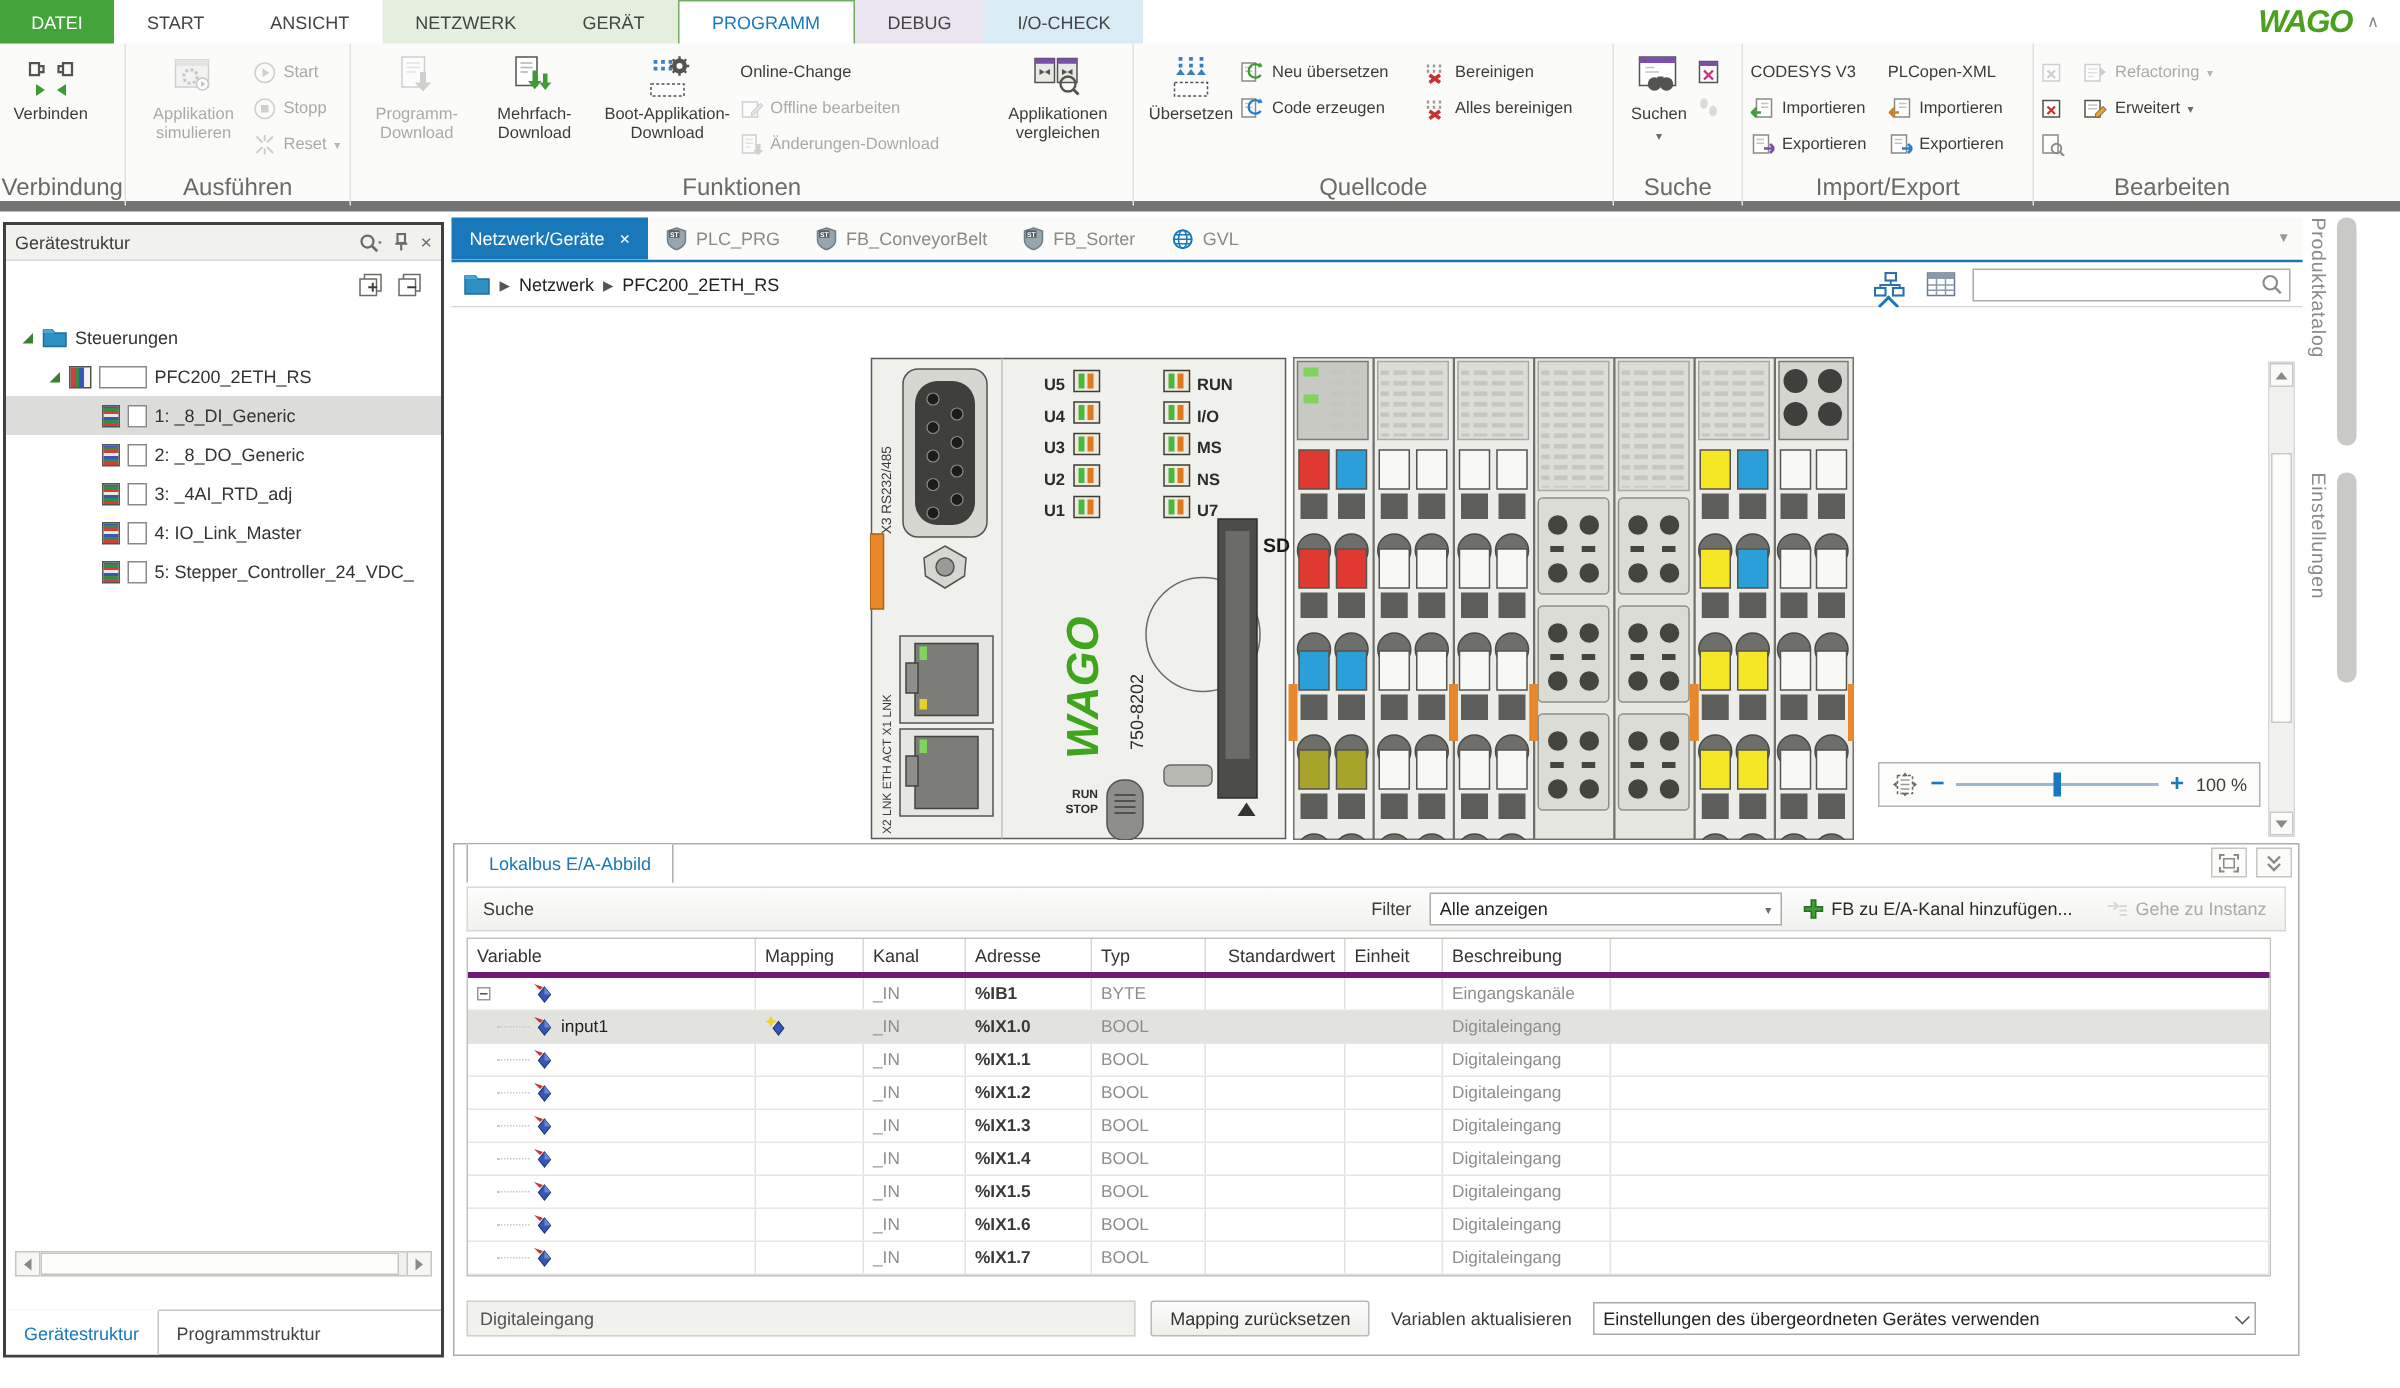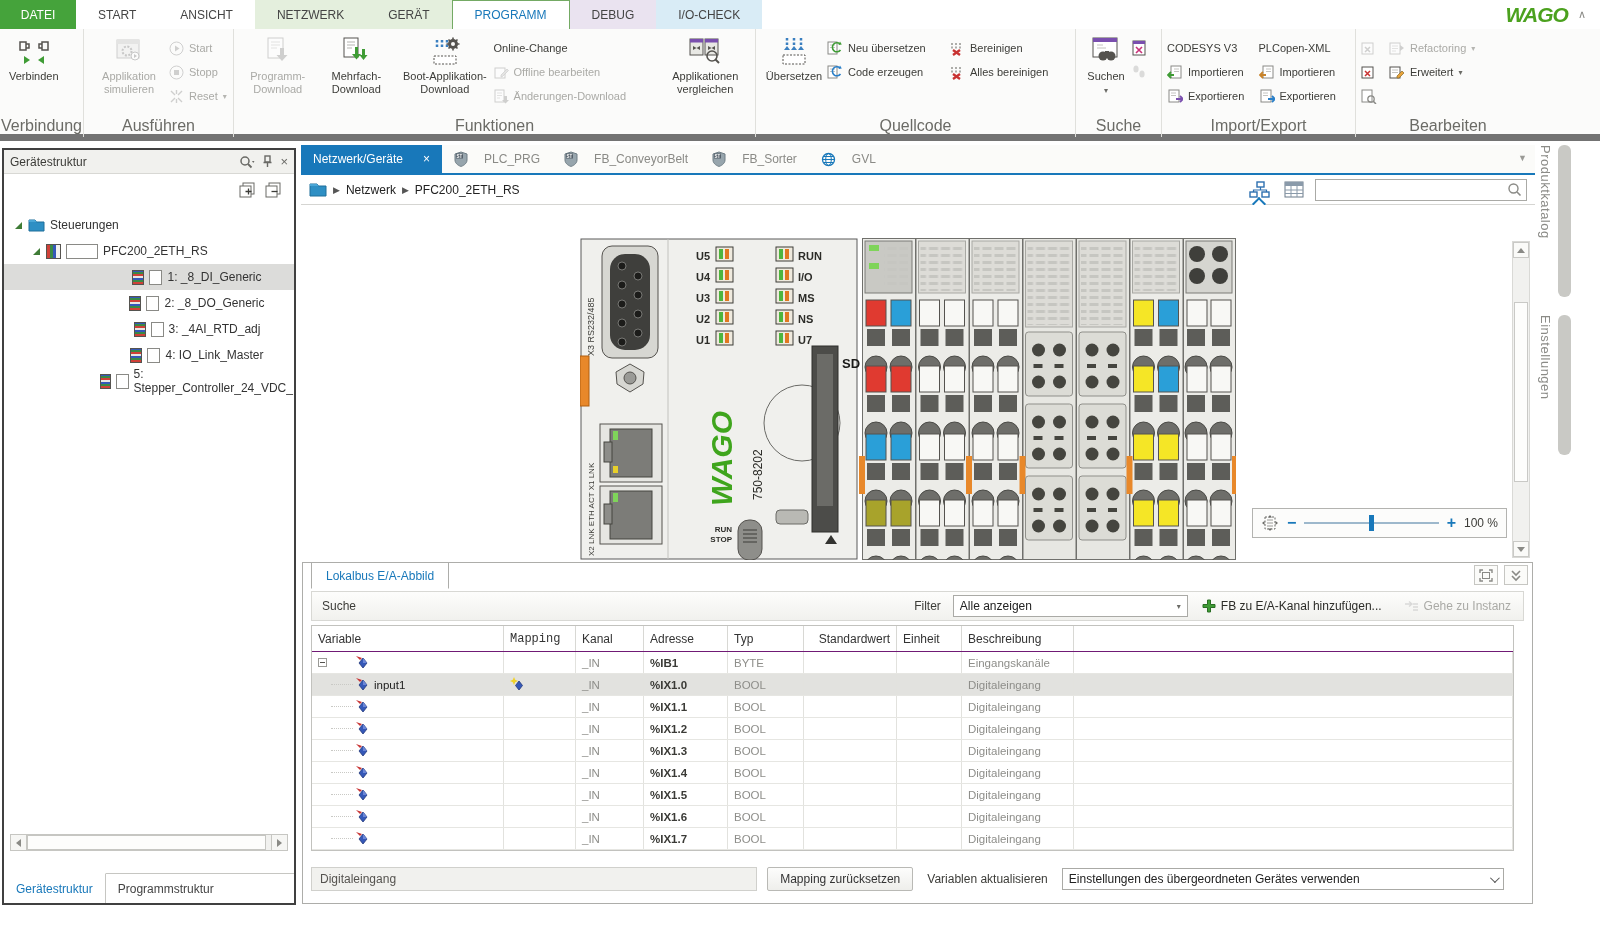--- a/index.html
+++ b/index.html
@@ -33,38 +33,38 @@
 
   
   .sidebar { position:absolute; left:2px; top:148px; width:294px; height:757px; border:2px solid #404040; background:#fff; }
   .sb-head { height:24px; background:#f1f1ee; border-bottom:1px solid #d8d8d4; display:flex; align-items:center; padding:0 6px; }
   .sb-head .ttl { flex:1; color:#3c3c38; font-size:12px; }
   .sb-head .hic { display:flex; align-items:center; gap:7px; color:#6a6a66; }
   .sb-tools { height:30px; display:flex; justify-content:flex-end; align-items:center; gap:8px; padding:0 12px; }
   .tree { padding-top:8px; }
   .trow { height:26px; display:flex; align-items:center; gap:5px; font-size:12px; color:#333; cursor:pointer; }
   .trow.sel { background:#dcdcda; }
-  .ind1 { padding-left:10px; } .ind2 { padding-left:28px; } .ind3 { padding-left:96px;justify-content:center; }
+  .ind1 { padding-left:10px; } .ind2 { padding-left:28px; } .ind3 { padding-left:64px; }
   .boxic { width:13px; height:15px; border:1px solid #8a8a86; background:#fff; display:inline-block; }
   .modic { width:12px; height:15px; border:1px solid #55534f; display:inline-block;
     background:repeating-linear-gradient(0deg,#d04038 0 2px,#3a8a46 2px 4px,#3558b8 4px 6px,#e8e8e4 6px 8px); }
   .devic { width:15px; height:15px; border:1px solid #55534f; display:inline-block;
     background:linear-gradient(90deg,#d04038 0 3px,#3a8a46 3px 6px,#3558b8 6px 9px,#f2f2ee 9px); }
   .sb-hscroll { position:absolute; left:6px; right:6px; bottom:52px; height:17px; display:flex; align-items:center; }
   .sb-hscroll .btn { width:17px; height:17px; border:1px solid #c6c6c2; background:#f6f6f4; display:flex; align-items:center; justify-content:center; }
   .sb-hscroll .track { flex:1; height:17px; background:#f1f1ef; border:1px solid #c6c6c2; border-left:none; border-right:none; }
   .sb-hscroll .thumb { height:15px; margin:0; background:#fdfdfc; border:1px solid #c6c6c2; width:98%; }
   .sb-tabs { position:absolute; left:0; right:0; bottom:0; height:30px; display:flex; border-top:1px solid #c6c6c2; }
   .sb-tab { padding:0 12px; display:flex; align-items:center; font-size:12px; color:#444; cursor:pointer; }
   .sb-tab.on { color:#1878ba; border-right:1px solid #c6c6c2; background:#fff; margin-top:-1px; border-top:1px solid #fff; }
 
   
   .main { position:absolute; left:301px; top:145px; width:1234px; height:760px; }
   .etabs { height:28px; display:flex; align-items:flex-end; background:#fbfbf9; position:relative; }
-  .etab { display:flex; align-items:center; gap:16px; padding:0 12px; height:28px; color:#8a8a86; font-size:12px; cursor:pointer;margin-top:40px; }
+  .etab { display:flex; align-items:center; gap:6px; padding:0 12px; height:28px; color:#8a8a86; font-size:12px; cursor:pointer;margin-top:40px; }
   .etab.on { background:#1878ba; color:#fff; }
   .etab .x { font-size:12px; margin-left:4px; cursor:pointer; }
   .etab-overflow { position:absolute; right:8px; top:8px; color:#9a9a96; font-size:9px; cursor:pointer; }
   .blueline { height:2px; background:#1878ba; }
   .crumbbar { height:30px; border-bottom:1px solid #d5d5d2; display:flex; align-items:center; padding:0 8px; gap:6px; background:#fff; }
   .crumb { font-size:12px; color:#222; cursor:pointer; }
   .csep { color:#555; font-size:9px; }
   .crumb-right { margin-left:auto; display:flex; align-items:center; gap:8px; }
   .viewic { position:relative; width:26px; height:24px; display:flex; align-items:center; justify-content:center; cursor:pointer; }
   .viewic.sel::after { content:""; position:absolute; bottom:-7px; left:7px; width:8px; height:8px; border-left:2px solid #1878ba; border-top:2px solid #1878ba; transform:rotate(45deg); background:#fff; }
@@ -94,23 +94,23 @@
   .io-toolbar { height:30px; margin:2px 8px 0 8px; background:linear-gradient(#fdfdfc,#f1f1ee); border:1px solid #d8d8d4; display:flex; align-items:center; padding:0 4px; gap:6px; }
   .io-toolbar .lab { font-size:12px; color:#3c3c38; padding:0 6px; }
   .io-search { flex:0 0 255px; height:20px; background:transparent; border:none; outline:none; font-family:inherit; font-size:12px; }
   .combo { height:22px; border:1px solid #aaaaa6; background:#fff; display:flex; align-items:center; padding:0 6px; gap:8px; font-size:12px; color:#222; cursor:pointer; }
   .combo .chev { margin-left:auto; width:7px; height:7px; border-right:1.5px solid #555; border-bottom:1.5px solid #555; transform:rotate(45deg) translateY(-2px); }
   .combo.flt { flex:0 0 235px; }
   .tbbtn { display:flex; align-items:center; gap:5px; font-size:12px; color:#2c2c28; padding:0 8px; cursor:pointer; }
   .tbbtn.dis { color:#aaaaa6; }
 
   .iotable { margin:4px 18px 0 8px; border:1px solid #c2c2be; }
-  .throw { display:flex; height:26px; border-bottom:1px solid #701a75; font-size:12px; color:#333; align-items:center; background:#fff; }
+  .throw { display:flex; height:26px; border-bottom:4px solid #701a75; font-size:12px; color:#333; align-items:center; background:#fff; }
   .tcell { padding:0 6px; border-right:1px solid #d8d8d4; height:100%; display:flex; align-items:center; overflow:hidden; white-space:nowrap; }
-  .c0{width:192px;} .c1{width:72px;font-family:Liberation Mono, monospace;} .c2{width:68px;} .c3{width:84px;} .c4{width:76px;} .c5{width:93px; justify-content:flex-end;} .c6{width:65px;} .c7{width:112px;} .c8{flex:1; border-right:none;}
+  .c0{width:192px;} .c1{width:72px;} .c2{width:68px;} .c3{width:84px;} .c4{width:76px;} .c5{width:93px; justify-content:flex-end;} .c6{width:65px;} .c7{width:112px;} .c8{flex:1; border-right:none;}
   .drow { display:flex; height:22px; border-bottom:1px solid #e6e6e2; font-size:11.5px; color:#8e8e8a; align-items:center; background:#fff; }
   .drow.sel { background:#e2e2df; }
   .drow .tcell { border-right:1px solid #e2e2de; }
   .drow .addr { color:#3a3a36; font-weight:bold; font-size:11.5px; }
   .drow .vname { color:#222; }
   .expander { width:9px; height:9px; border:1px solid #9a9a96; background:#fff; position:relative; margin-right:4px; visibility:hidden; flex:none; cursor:pointer; }
   .expander.shown { visibility:visible; }
   .expander::after { content:""; position:absolute; left:1px; right:1px; top:3px; height:1px; background:#55534f; }
   .kid-pad { width:22px; flex:none; border-bottom:1px dotted #c9c9c5; height:1px; margin-right:2px; visibility:hidden; }
   .kid-pad.shown { visibility:visible; }

